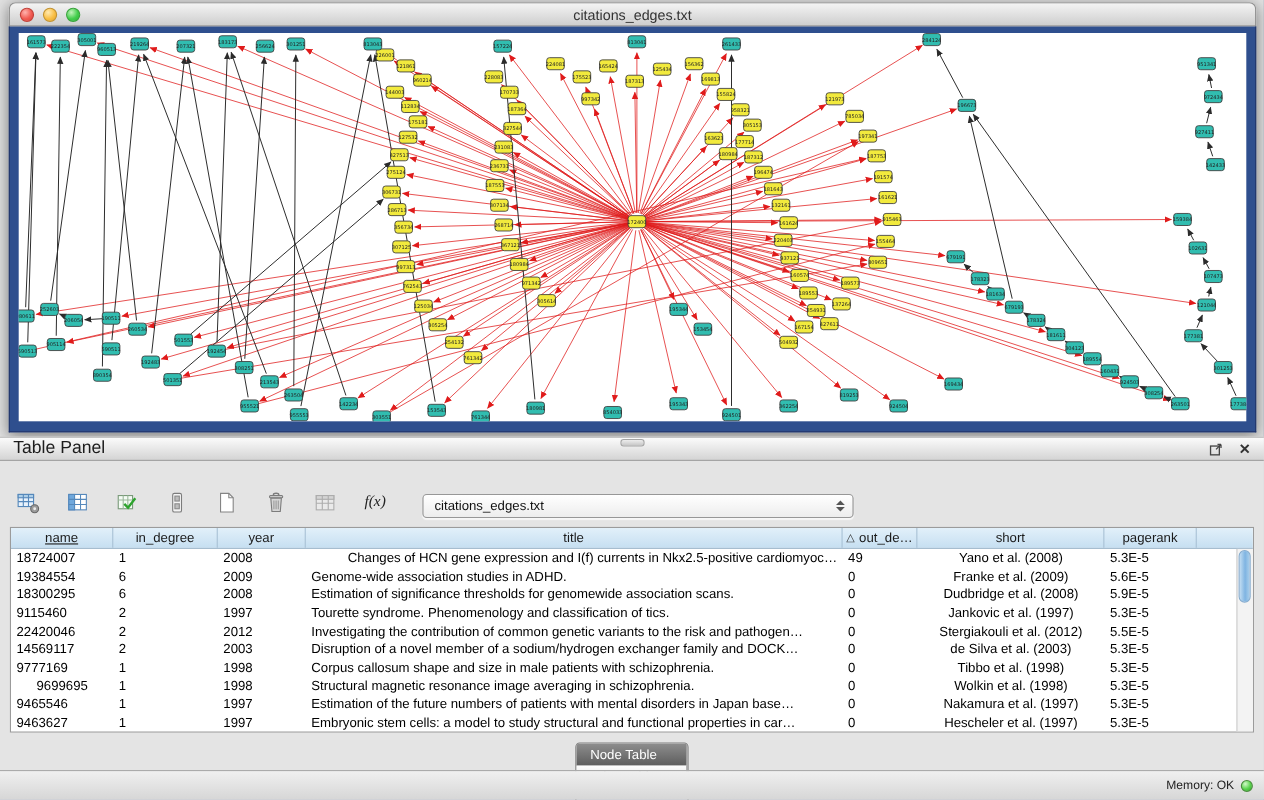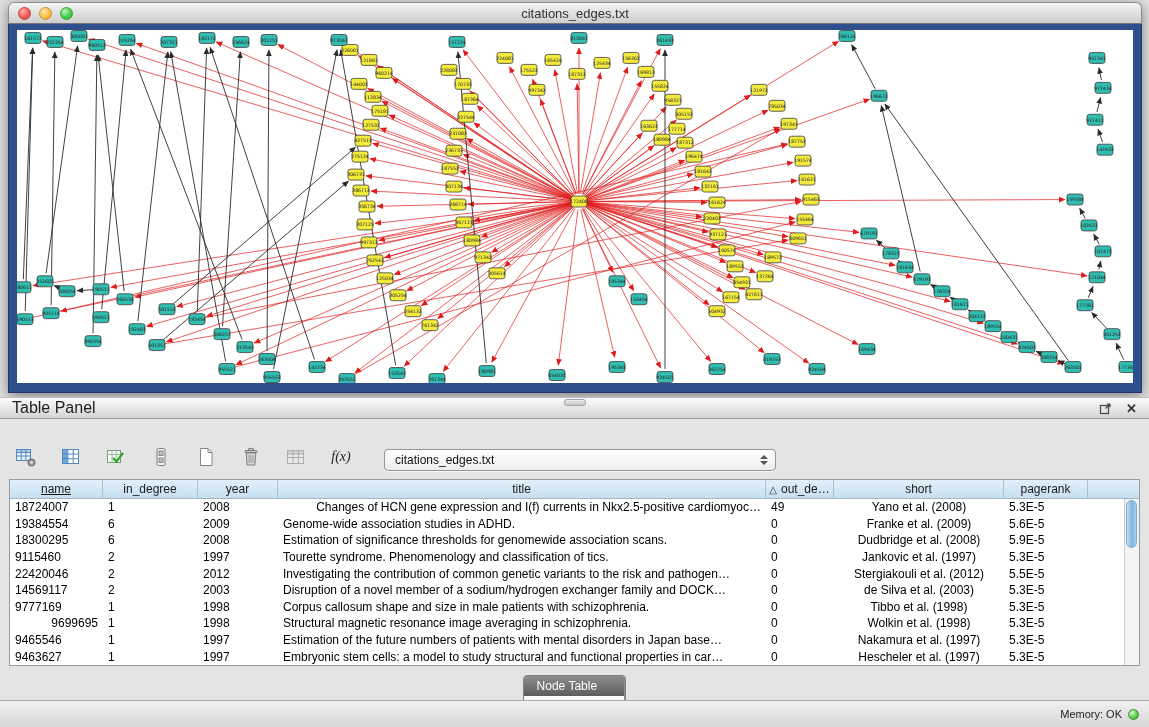--- a/index.html
+++ b/index.html
@@ -1050,21 +1050,21 @@
           <div class="tr">
             <div class="td" style="width: 93px; text-align: left;">9777169</div>
             <div class="td" style="width: 95px; text-align: left;">1</div>
             <div class="td" style="width: 80px; text-align: left;">1998</div>
             <div class="td" style="width: 488px; text-align: left;">Corpus callosum shape and size in male patients with schizophrenia.</div>
             <div class="td" style="width: 68px; text-align: left;">0</div>
             <div class="td" style="width: 170px; text-align: center;">Tibbo et al. (1998)</div>
             <div class="td" style="width: 84px; text-align: left;">5.3E-5</div>
           </div>
           <div class="tr">
-            <div class="td" style="width: 93px; text-align: right;">9699695</div>
+            <div class="td" style="width: 93px; text-align: center;">9699695</div>
             <div class="td" style="width: 95px; text-align: left;">1</div>
             <div class="td" style="width: 80px; text-align: left;">1998</div>
             <div class="td" style="width: 488px; text-align: left;">Structural magnetic resonance image averaging in schizophrenia.</div>
             <div class="td" style="width: 68px; text-align: left;">0</div>
             <div class="td" style="width: 170px; text-align: center;">Wolkin et al. (1998)</div>
             <div class="td" style="width: 84px; text-align: left;">5.3E-5</div>
           </div>
           <div class="tr">
             <div class="td" style="width: 93px; text-align: left;">9465546</div>
             <div class="td" style="width: 95px; text-align: left;">1</div>

